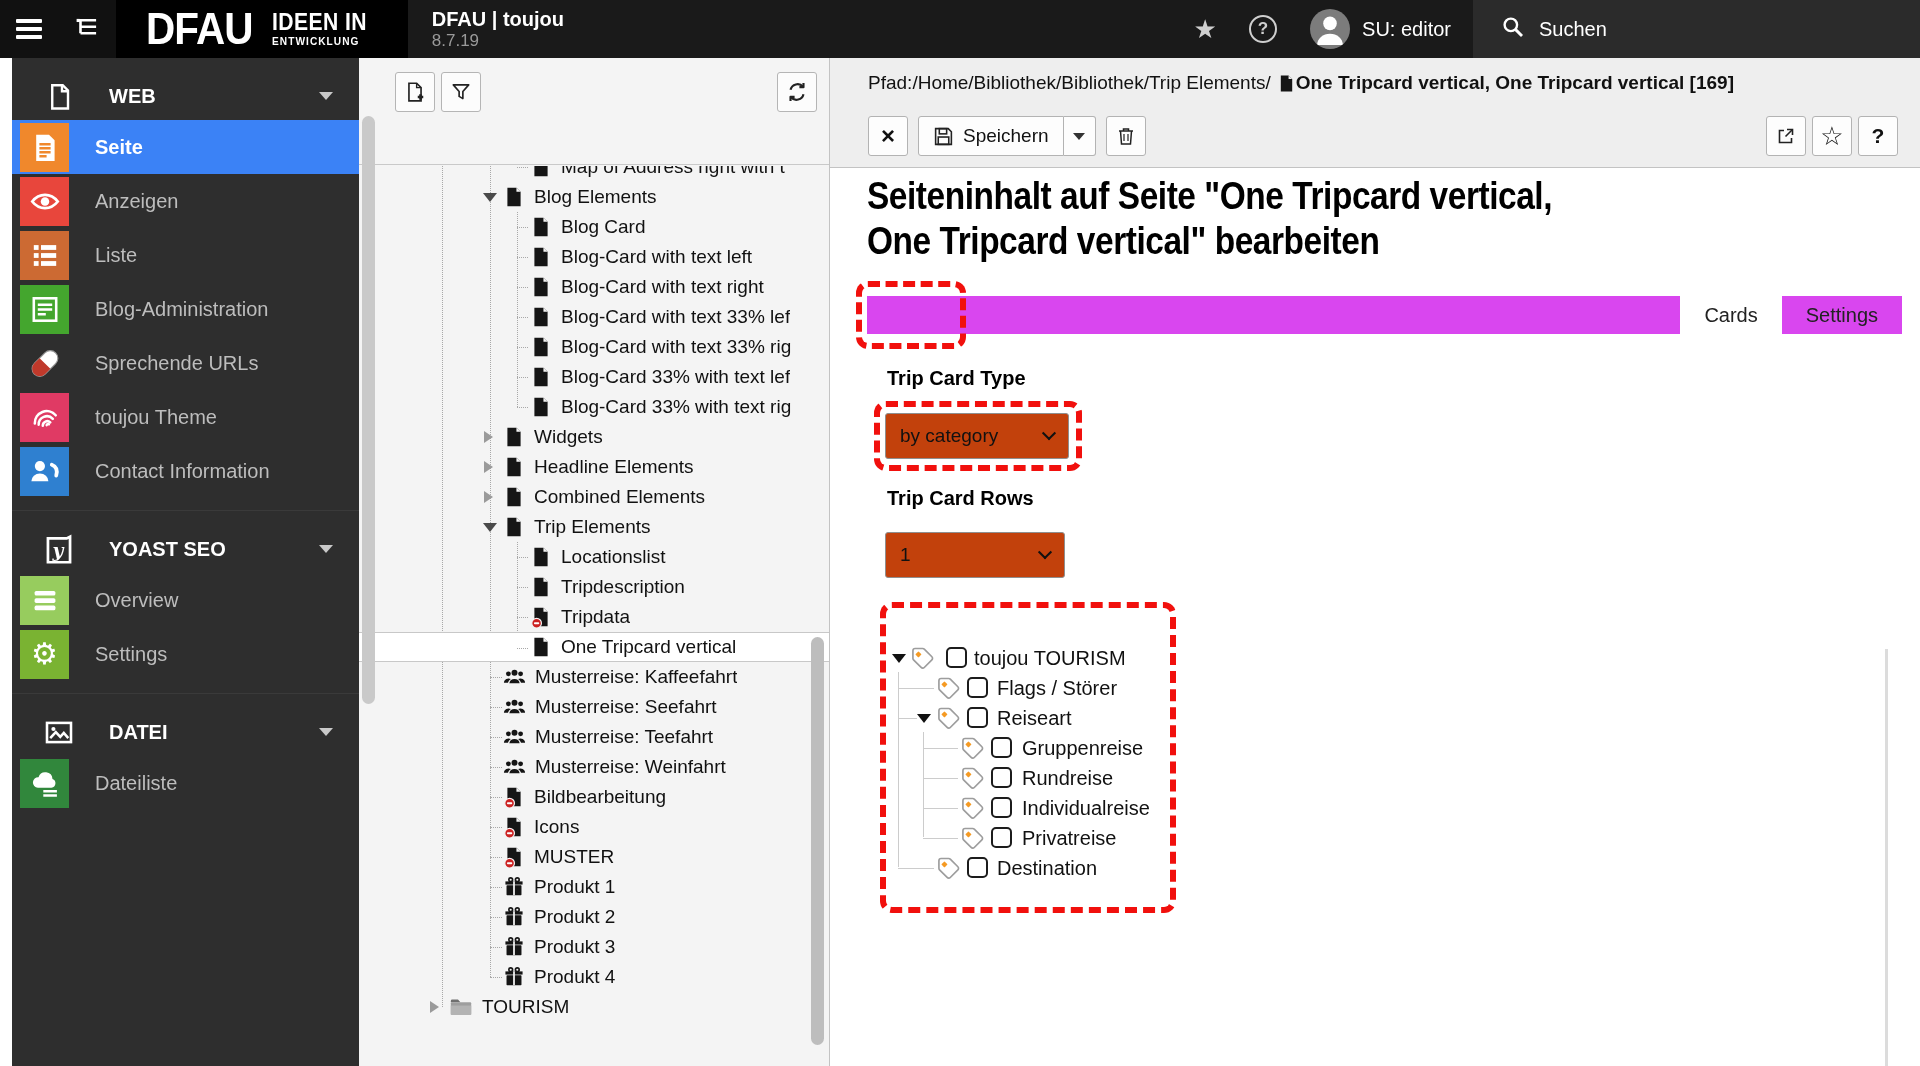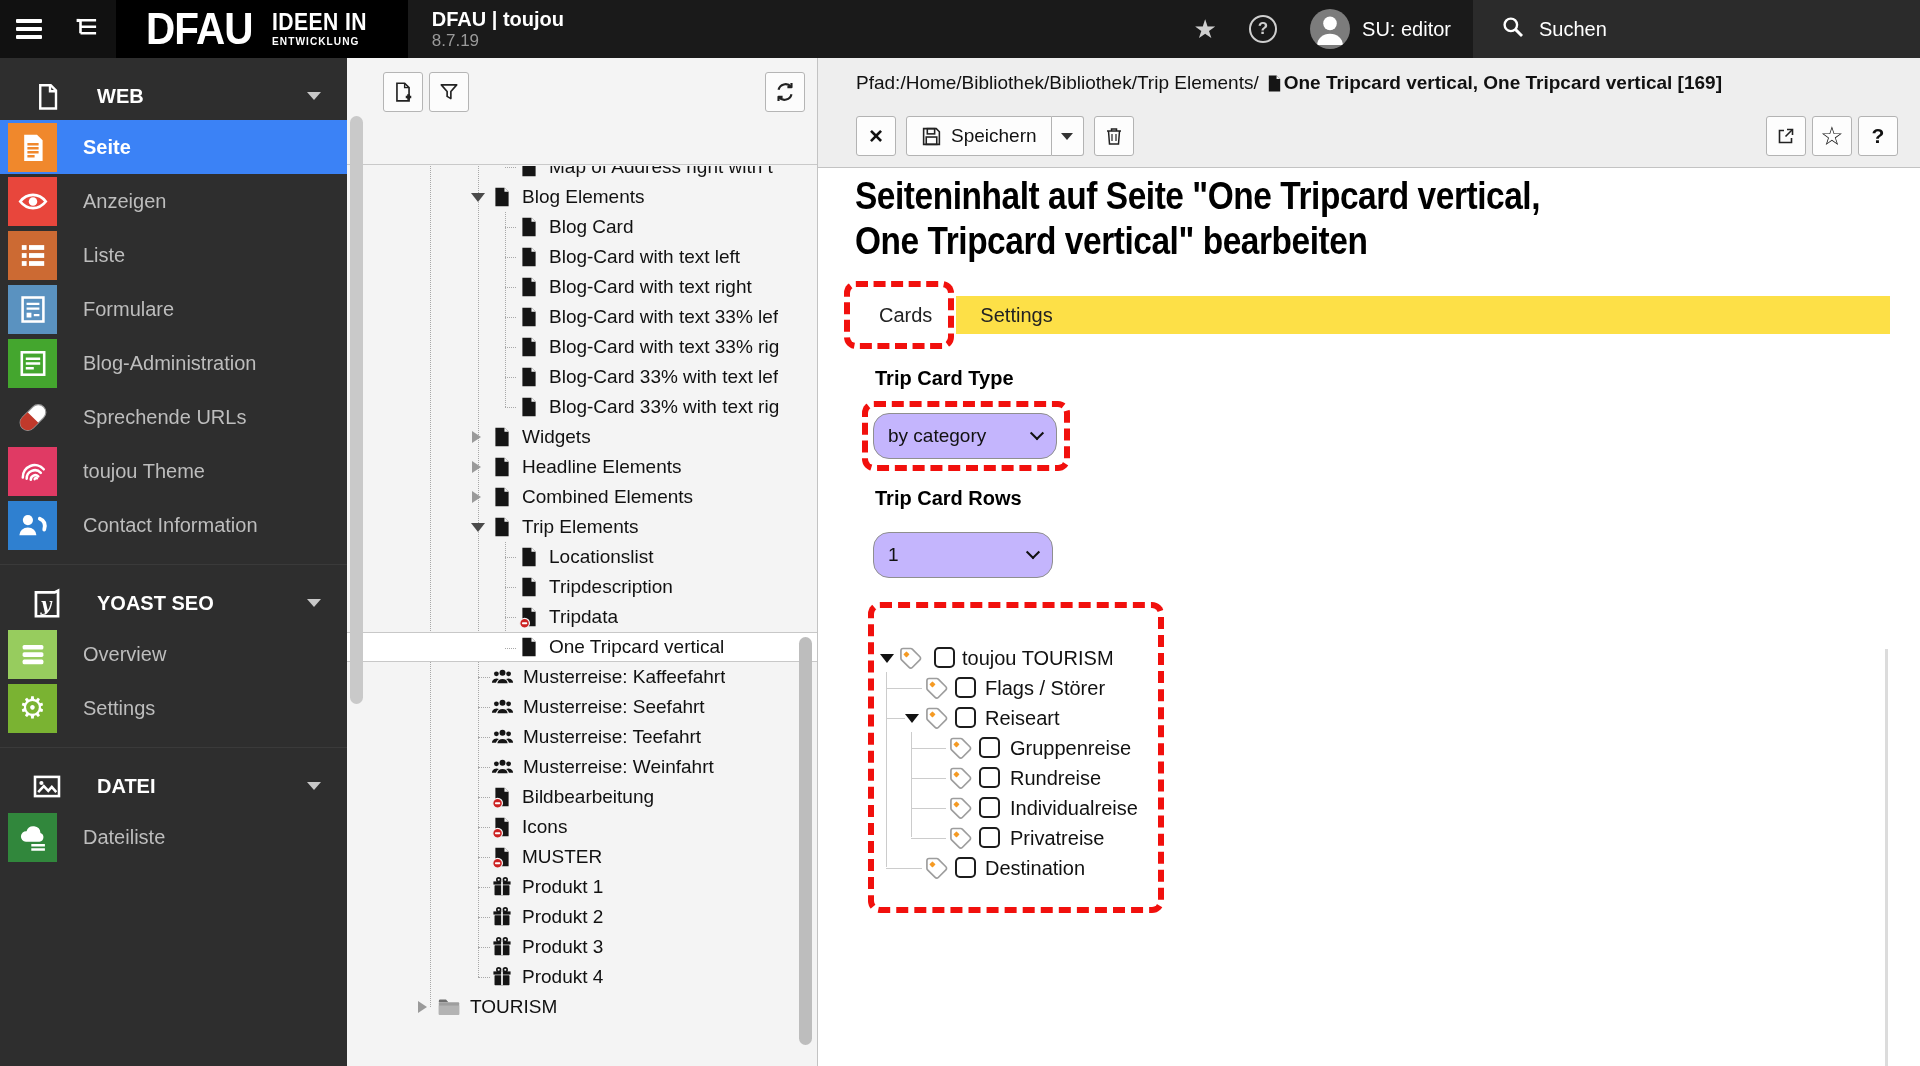--- a/index.html
+++ b/index.html
@@ -28,21 +28,21 @@
   .tb-star { font-size:26px; color:#cfcfcf; }
   .tb-help { width:28px; height:28px; border:2px solid #cfcfcf; border-radius:50%;
     color:#cfcfcf; font-size:17px; font-weight:700; display:flex; align-items:center; justify-content:center; }
   .tb-user { display:flex; align-items:center; gap:12px; padding:0 22px 0 18px; }
   .avatar { width:40px; height:40px; border-radius:50%; background:#7c7c7c; display:flex; align-items:flex-end; justify-content:center; overflow:hidden; }
   .tb-user .ulabel { font-size:20px; }
   .tb-search { width:447px; height:58px; background:#2b2b2b; display:flex; align-items:center; gap:14px; padding-left:28px; }
   .tb-search .slabel { font-size:20px; color:#fff; }
 
   
-  .layout { position:absolute; top:58px; left:0; width:1920px; height:1008px; display:flex; }
+  .layout { position:absolute; top:58px; left:0; width:1920px; height:1008px; display:flex;padding-left:12px; }
 
   
   .sidebar { width:347px; background:#2e2e2e; position:relative; flex:none; }
   .sb-header { height:48px; display:flex; align-items:center; padding-left:22px; gap:26px;
     color:#fff; font-weight:700; font-size:20px; margin-top:14px; position:relative; cursor:pointer; }
   .sb-header .chev { position:absolute; right:26px; top:20px; width:0; height:0;
     border-left:7px solid transparent; border-right:7px solid transparent; border-top:8px solid #c9c9c9; }
   .sb-item { height:54px; display:flex; align-items:center; gap:26px; padding-left:8px;
     color:#bdbdbd; font-size:20px; cursor:pointer; }
   .sb-item.active { background:#3b82f6; color:#fff; font-weight:700; }
@@ -83,26 +83,26 @@
   .split .btn-caret { width:32px; border-left:none; border-radius:0 3px 3px 0; }
   .caret-down { width:0; height:0; border-left:6px solid transparent; border-right:6px solid transparent; border-top:7px solid #333; }
   .dh-right { margin-left:auto; display:flex; gap:6px; }
   .x-glyph { font-size:24px; font-weight:700; line-height:1; }
   .star-outline { font-size:26px; line-height:1; }
   .q-glyph { font-size:21px; font-weight:700; }
 
   .content { position:absolute; top:110px; left:0; right:0; bottom:0; background:#fff; }
   .page-heading { position:absolute; left:37px; top:6px; width:822px; font-size:38px; font-weight:700;
     line-height:1.18; letter-spacing:-.5px; color:#000; transform:scaleX(.88); transform-origin:left top; }
-  .tabstrip { position:absolute; left:37px; top:128px; width:1035px; height:38px; background:#fde047; display:flex; }
+  .tabstrip { position:absolute; left:37px; top:128px; width:1035px; height:38px; background:#d946ef; display:flex;justify-content:flex-end; }
   .tab { height:38px; padding:0 24px; display:flex; align-items:center; font-size:20px; color:#222;
     background:transparent; border:none; cursor:pointer; }
   .tab.active { background:#fff; }
   .flabel { position:absolute; font-size:20px; font-weight:700; color:#000; }
-  .fselect { position:absolute; height:46px; background:#c4b5fd; border:1.5px solid #8f8f8f; border-radius:16px;
+  .fselect { position:absolute; height:46px; background:#c2410c; border:1.5px solid #8f8f8f; border-radius:3px;
     display:flex; align-items:center; padding:0 14px; font-size:19px; color:#111; cursor:pointer; }
   .fselect .chev { margin-left:auto; width:10px; height:10px; border-right:2.6px solid #111;
     border-bottom:2.6px solid #111; transform:rotate(45deg) translate(-2px,-2px); }
 
   .anno { position:absolute; border:6px dashed #f1100d; border-radius:12px; pointer-events:none; }
 
   .cat-rows { position:absolute; left:50px; top:434px; width:292px; height:309px; padding-top:41px; }
   .crow { height:30px; position:relative; display:flex; align-items:center; font-size:20px; color:#111; }
   .crow .tri { position:absolute; width:0; height:0; border-left:7px solid transparent;
     border-right:7px solid transparent; border-top:9px solid #111; top:11px; }
@@ -215,33 +215,20 @@
               <rect x="3" y="3.5" width="3" height="3"></rect>
               <rect x="7.5" y="3.5" width="9.5" height="3"></rect>
               <rect x="3" y="8.5" width="3" height="3"></rect>
               <rect x="7.5" y="8.5" width="9.5" height="3"></rect>
               <rect x="3" y="13.5" width="3" height="3"></rect>
               <rect x="7.5" y="13.5" width="9.5" height="3"></rect>
             </g>
           </svg>
         </span>
         <span>Liste</span>
-      </div>
-      <div class="sb-item">
-        <span class="sb-tile" style="background: rgb(90, 146, 192);">
-          <svg width="32" height="{w}" viewBox="0 0 20 20">
-            <rect x="3.5" y="2.5" width="13" height="15" fill="none" stroke="#fff" stroke-width="1.6"></rect>
-            <g stroke="#fff" stroke-width="1.4">
-              <path d="M6 6.5 h8 M6 9.5 h8"></path>
-            </g>
-            <rect x="6" y="12" width="3" height="3" fill="#fff"></rect>
-            <path d="M10.5 13.5 h3.5" stroke="#fff" stroke-width="1.4"></path>
-          </svg>
-        </span>
-        <span>Formulare</span>
       </div>
       <div class="sb-item">
         <span class="sb-tile" style="background: rgb(68, 166, 46);">
           <svg width="32" height="{w}" viewBox="0 0 20 20">
             <rect x="3" y="3" width="14" height="14" fill="none" stroke="#fff" stroke-width="1.6"></rect>
             <g stroke="#fff" stroke-width="1.5">
               <path d="M5.5 7 h9 M5.5 10 h9 M5.5 13 h5"></path>
             </g>
           </svg>
         </span>

